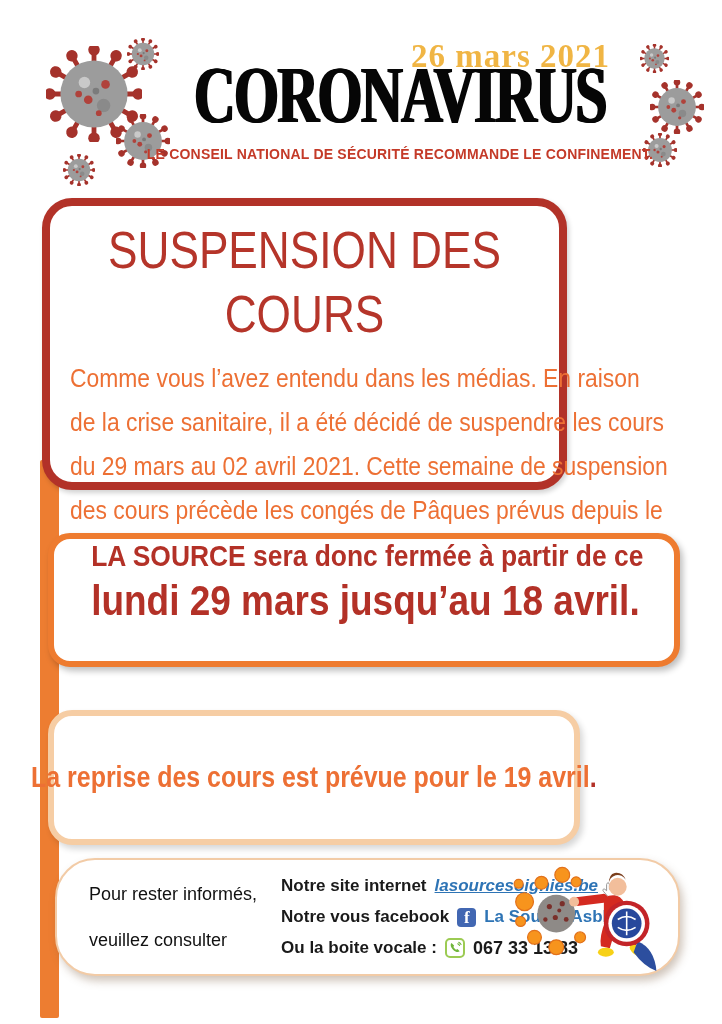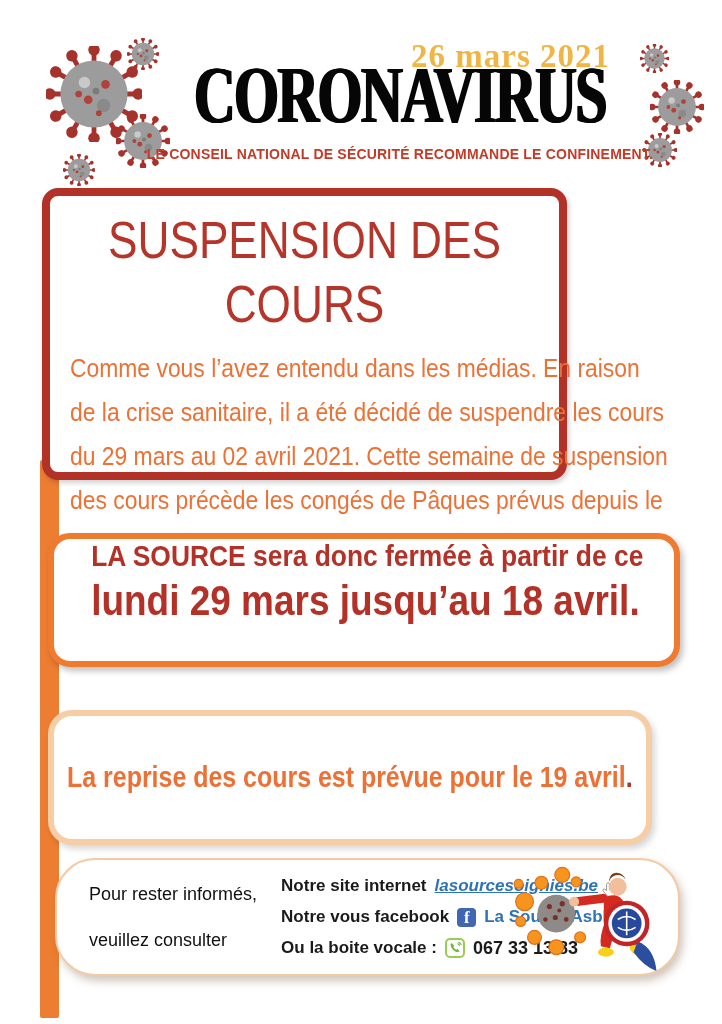--- a/index.html
+++ b/index.html
@@ -17,38 +17,38 @@
         font-size:33px;color:#F0B544;letter-spacing:1px;}
   .title{position:absolute;top:52px;left:70px;width:660px;z-index:2;text-align:center;
          font-family:"Liberation Serif",serif;font-weight:bold;font-size:80px;line-height:86px;
          color:#060606;transform:scaleX(0.72);letter-spacing:-2px;
          text-shadow:1.5px 0 0 currentColor,-1.5px 0 0 currentColor;}
   .subtitle{position:absolute;top:146px;left:70px;width:660px;z-index:2;text-align:center;
             font-size:14px;font-weight:bold;color:#C43A28;letter-spacing:0.2px;}
 
   
   .box{position:absolute;background:#fff;box-sizing:border-box;z-index:1;}
-  .red-box{left:42px;top:188px;width:525px;height:292px;
-           border:8px solid #B23228;border-radius:16px;
+  .red-box{left:42px;top:198px;width:525px;height:292px;
+           border:8px solid #B23228;border-radius:30px;
            box-shadow:2px 3px 5px rgba(0,0,0,0.18);}
   .red-title{margin-top:12px;text-align:center;font-size:52px;line-height:64px;
              color:#B5352A;transform:scaleX(0.85);}
   .red-body{margin:10px 0 0 20px;width:682px;font-size:26px;line-height:44px;
             color:#ED7034;transform:scaleX(0.88);transform-origin:0 0;}
 
   .orange-box{left:48px;top:533px;width:632px;height:134px;
               border:6px solid #EE7B2F;border-radius:22px;
               box-shadow:3px 4px 6px rgba(0,0,0,0.25);
               display:flex;flex-direction:column;justify-content:flex-start;gap:4px;}
   .closure-line1{text-align:center;font-size:30px;font-weight:bold;color:#B33127;
                  transform:scaleX(0.88);white-space:nowrap;}
   .closure-line2{text-align:center;font-size:42px;font-weight:bold;color:#B33127;
                  transform:scaleX(0.88);white-space:nowrap;}
 
-  .peach-box{left:48px;top:710px;width:604px;height:135px;
+  .peach-box{left:48px;top:710px;width:532px;height:135px;
              border:6px solid #F6CDA4;border-radius:24px;
              box-shadow:3px 4px 6px rgba(0,0,0,0.16);
              display:flex;align-items:center;justify-content:center;}
   .resume-line{font-size:29px;font-weight:bold;color:#ED7034;
                transform:scaleX(0.86);white-space:nowrap;}
   .resume-line .period{color:#B33127;}
 
   
   .footer-box{left:55px;top:858px;width:625px;height:118px;
               border:2px solid #F2CBA6;border-radius:40px;

